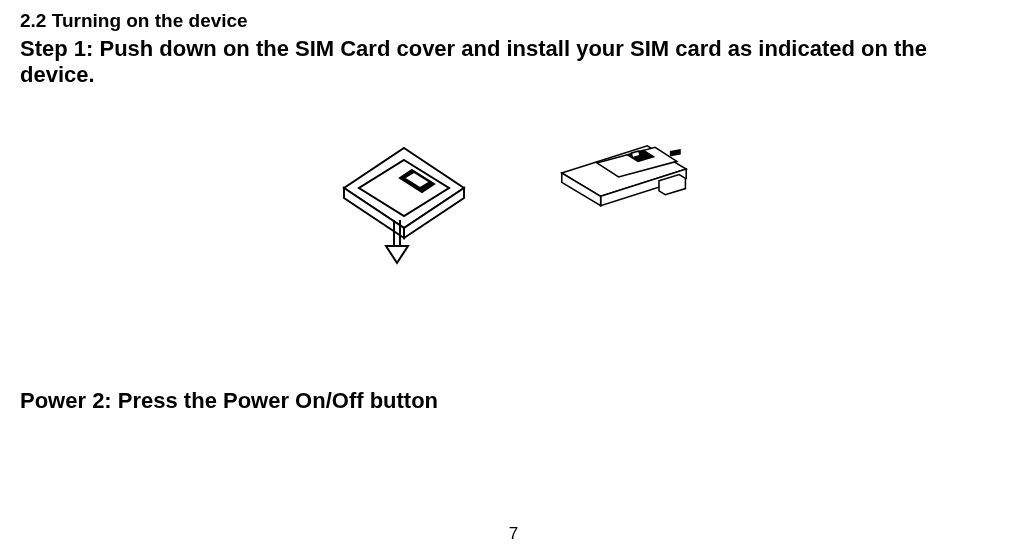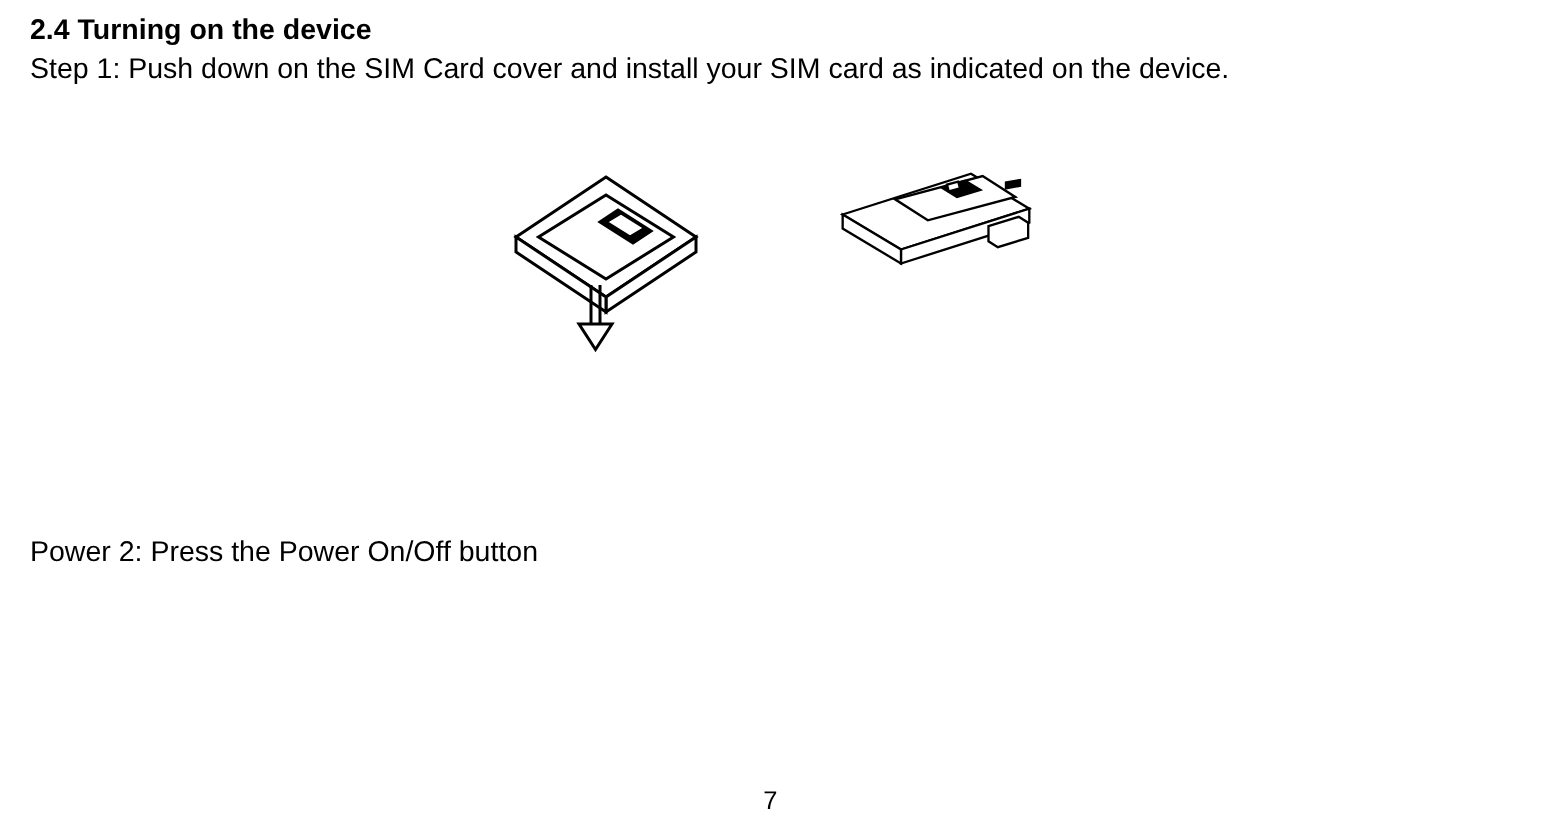--- a/index.html
+++ b/index.html
@@ -15,22 +15,22 @@
       color: #000;
       position: relative;
       padding: 10px 20px;
     }
     .heading {
       font-weight: bold;
       font-size: 19px;
       margin-bottom: 4px;
     }
     .step {
-      font-weight: normal;
-      font-size: 19px;
+      font-weight: bold;
+      font-size: 22px;
       margin-top: 4px;
     }
     .illustration-row {
       display: flex;
       justify-content: center;
       gap: 80px;
       margin-top: 50px;
       margin-bottom: 110px;
     }
     .device-illustration {
@@ -41,21 +41,21 @@
       position: absolute;
       bottom: 14px;
       left: 50%;
       transform: translateX(-50%);
       font-size: 17px;
     }
   </style>
 </head>
 <body>
 
-<div class="heading">2.4 Turning on the device</div>
+<div class="heading">2.2 Turning on the device</div>
 <div class="step">Step 1: Push down on the SIM Card cover and install your SIM card as indicated on the device.</div>
 
 <div class="illustration-row">
   <div class="device-illustration" aria-label="device-top-view-sim-cover-push-down">
     <svg viewBox="0 0 140 140" xmlns="http://www.w3.org/2000/svg">
 
       <g stroke="#000" stroke-width="2" fill="#fff">
 
         <polygon points="70,10 130,50 70,90 10,50"></polygon>
 

